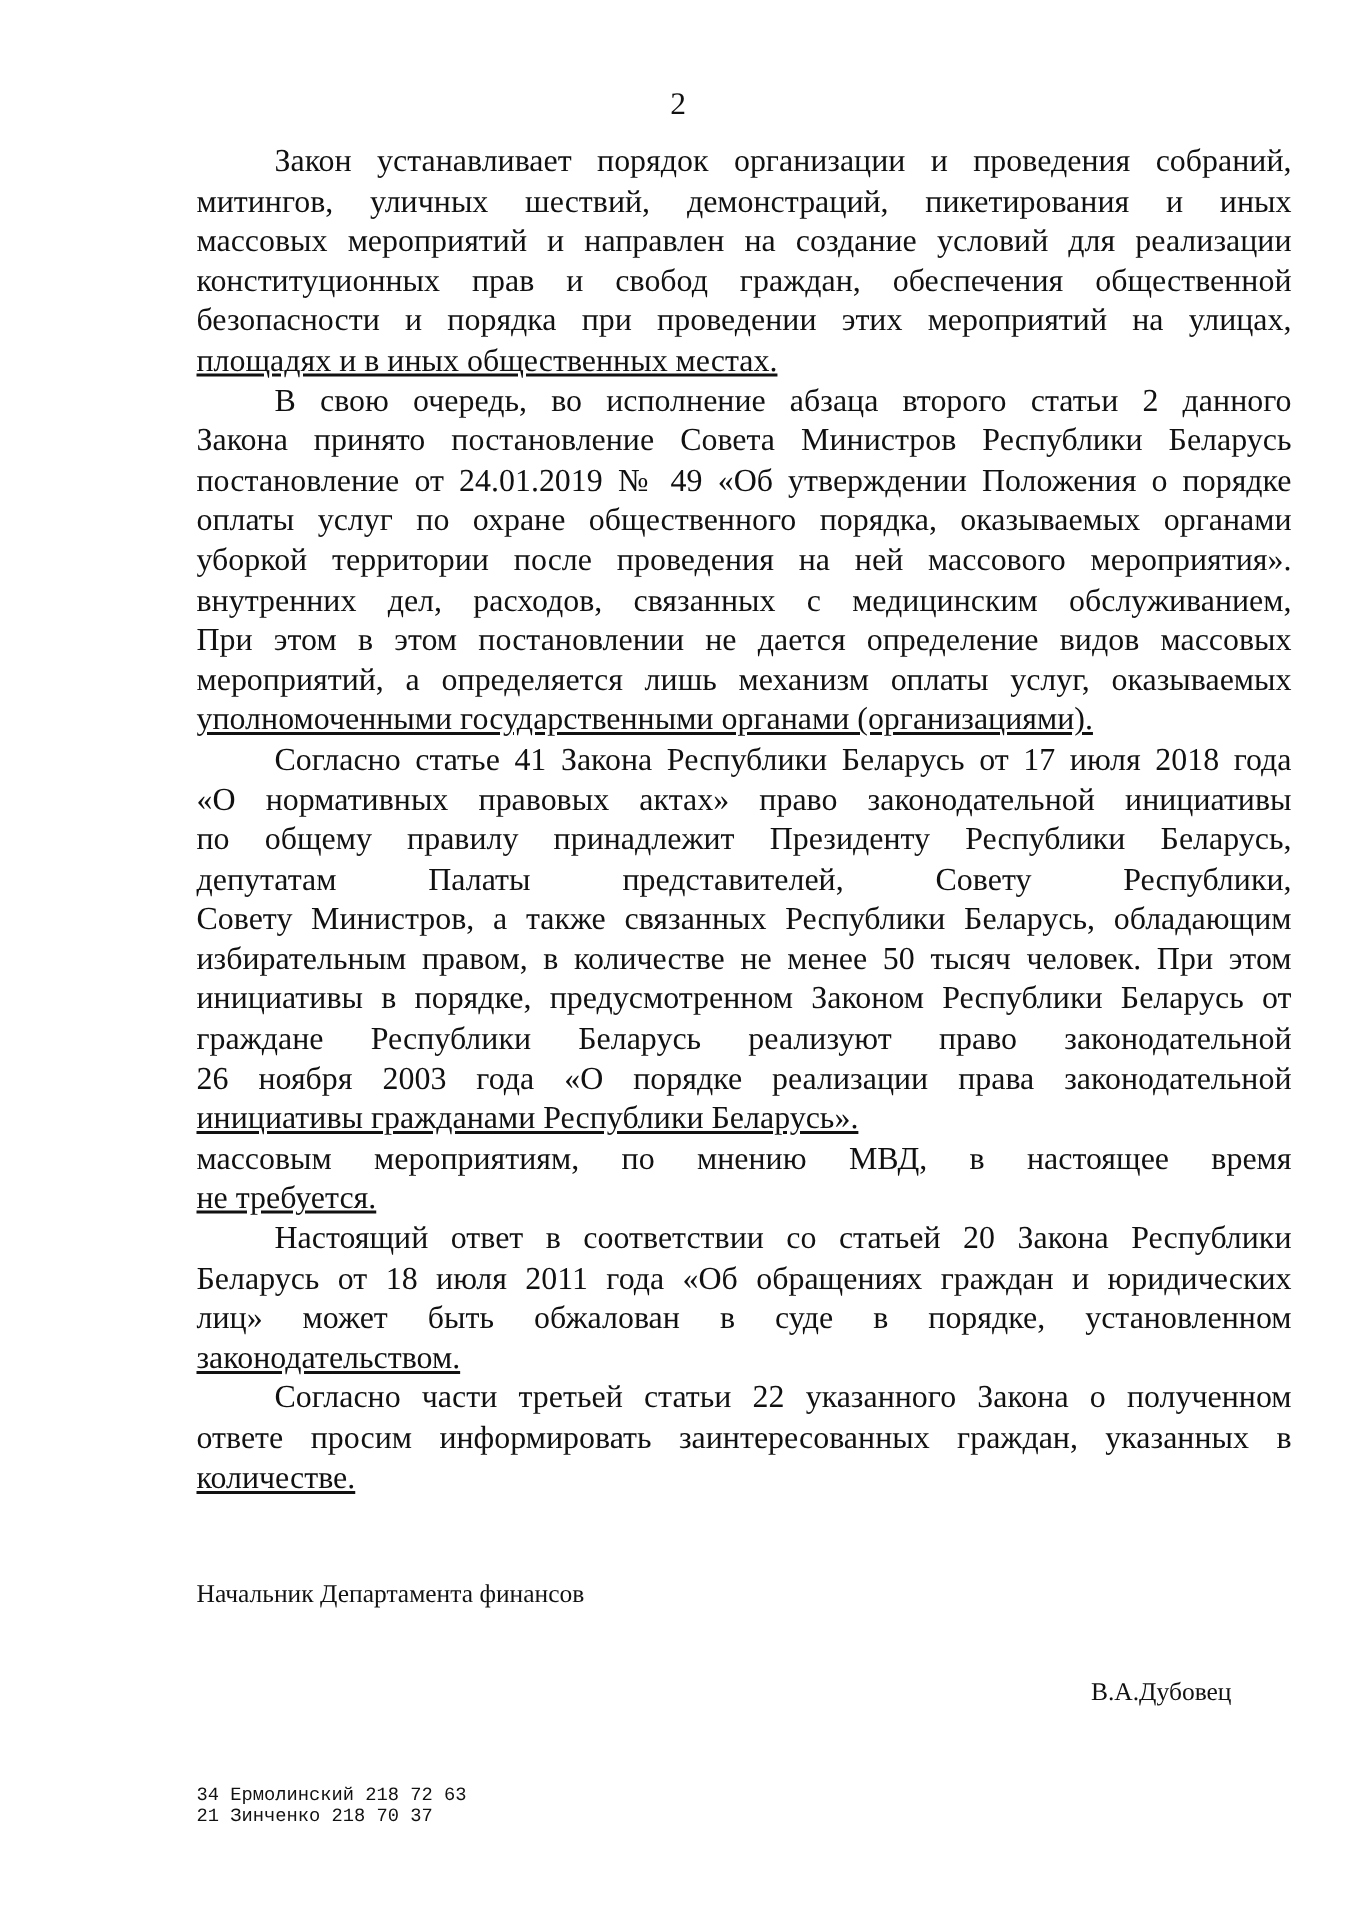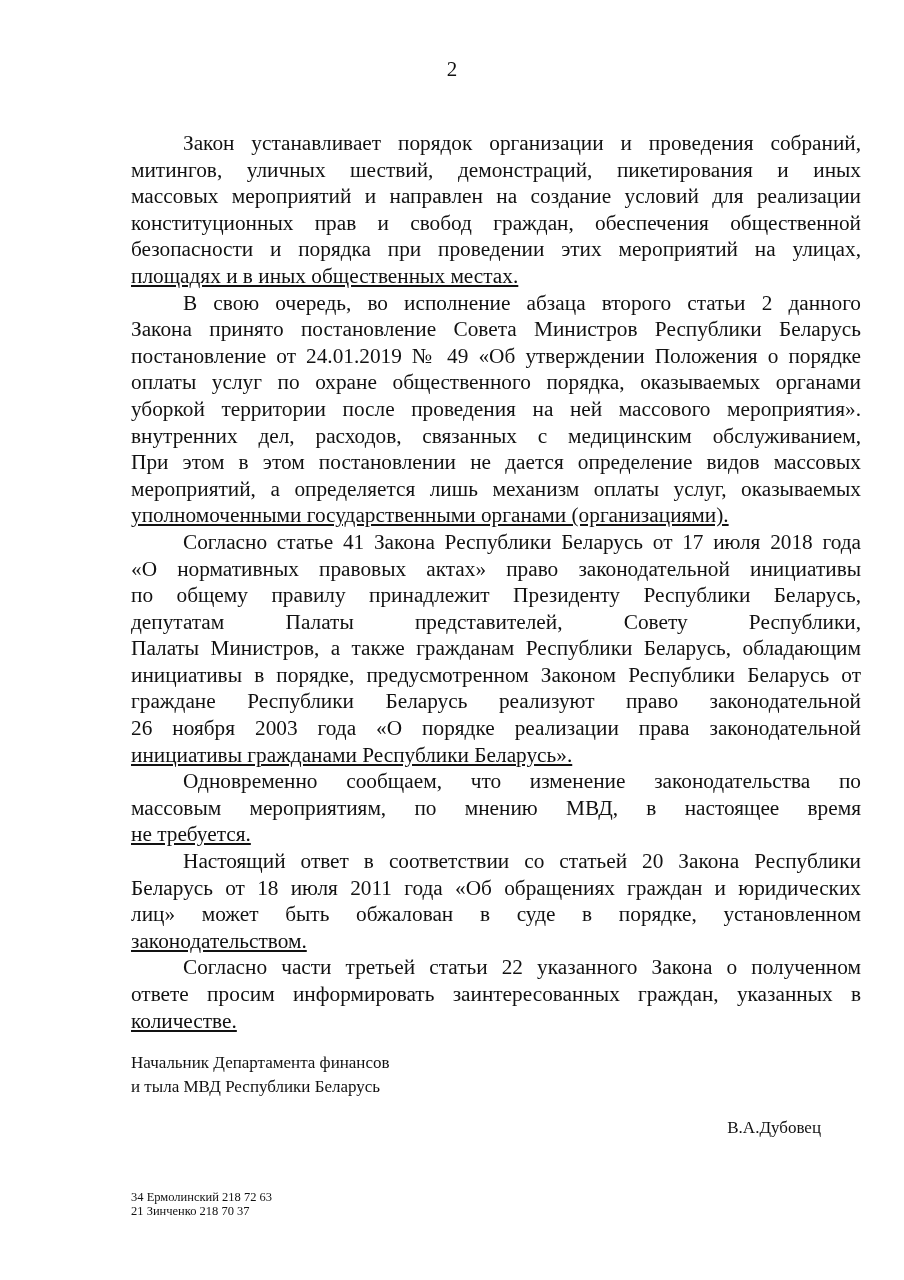--- a/index.html
+++ b/index.html
@@ -1,28 +1,28 @@
 <!DOCTYPE html>
 <html><head>
   <meta charset="utf-8">
   <style>
     html, body { margin: 0; padding: 0; background: #ffffff; }
     body { width: 904px; height: 1280px; position: relative; overflow: hidden;
            font-family: "Liberation Serif", "DejaVu Serif", serif; color: #111; }
     .page-number { position: absolute; top: 56px; left: 0; width: 904px; text-align: center;
                    font-size: 21px; line-height: 26px; }
-    .body-text { position: absolute; left: 131px; top: 94px; width: 730px; font-size: 21.3px; margin-top: 36px; }
+    .body-text { position: absolute; left: 131px; top: 94px; width: 730px; font-size: 21.3px; }
     .line { display: block; height: 26.6px; line-height: 26.6px; white-space: nowrap;
             text-align: justify; text-align-last: justify; }
     .line.last { text-align-last: left; text-decoration: underline; }
     .line.indent { padding-left: 52px; }
     .signature { position: absolute; left: 131px; top: 1051px; width: 730px; font-size: 17px; line-height: 24px; }
     .sig-row { position: relative; height: 24px; }
     .sig-name { position: absolute; right: 40px; top: 0; margin-top: 41px; }
-    .contacts { position: absolute; left: 131px; top: 1190px; font-size: 12.5px; line-height: 14px; }
+    .contacts { position: absolute; left: 131px; top: 1190px; font-size: 12.5px; line-height: 14px; font-family: Liberation Mono, monospace; }
   </style>
 </head>
 <body>
 
 <div class="page-number">2</div>
 
 <div class="body-text" id="body-text">
     <div>
       <span class="line indent">Закон устанавливает порядок организации и проведения собраний,</span>
       <span class="line">митингов, уличных шествий, демонстраций, пикетирования и иных</span>
@@ -40,28 +40,28 @@
       <span class="line">внутренних дел, расходов, связанных с медицинским обслуживанием,</span>
       <span class="line">При этом в этом постановлении не дается определение видов массовых</span>
       <span class="line">мероприятий, а определяется лишь механизм оплаты услуг, оказываемых</span>
       <span class="line last">уполномоченными государственными органами (организациями).</span>
     </div>
     <div>
       <span class="line indent">Согласно статье 41 Закона Республики Беларусь от 17 июля 2018 года</span>
       <span class="line">«О нормативных правовых актах» право законодательной инициативы</span>
       <span class="line">по общему правилу принадлежит Президенту Республики Беларусь,</span>
       <span class="line">депутатам Палаты представителей, Совету Республики,</span>
-      <span class="line">Палаты Министров, а также гражданам Республики Беларусь, обладающим</span>
+      <span class="line">Совету Министров, а также связанных Республики Беларусь, обладающим</span>
+      <span class="line">избирательным правом, в количестве не менее 50 тысяч человек. При этом</span>
       <span class="line">инициативы в порядке, предусмотренном Законом Республики Беларусь от</span>
       <span class="line">граждане Республики Беларусь реализуют право законодательной</span>
       <span class="line">26 ноября 2003 года «О порядке реализации права законодательной</span>
       <span class="line last">инициативы гражданами Республики Беларусь».</span>
     </div>
     <div>
-      <span class="line indent">Одновременно сообщаем, что изменение законодательства по</span>
       <span class="line">массовым мероприятиям, по мнению МВД, в настоящее время</span>
       <span class="line last">не требуется.</span>
     </div>
     <div>
       <span class="line indent">Настоящий ответ в соответствии со статьей 20 Закона Республики</span>
       <span class="line">Беларусь от 18 июля 2011 года «Об обращениях граждан и юридических</span>
       <span class="line">лиц» может быть обжалован в суде в порядке, установленном</span>
       <span class="line last">законодательством.</span>
     </div>
     <div>
@@ -69,21 +69,20 @@
       <span class="line">ответе просим информировать заинтересованных граждан, указанных в</span>
       <span class="line last">количестве.</span>
     </div>
   </div>
 
 <div class="signature">
   <div class="sig-row">
     <span>Начальник Департамента финансов</span>
   </div>
   <div class="sig-row">
-    <span>и тыла МВД Республики Беларусь</span>
     <span class="sig-name">В.А.Дубовец</span>
   </div>
 </div>
 
 <div class="contacts">
   <div>34 Ермолинский 218 72 63</div>
   <div>21 Зинченко 218 70 37</div>
 </div>
 
 </body></html>

